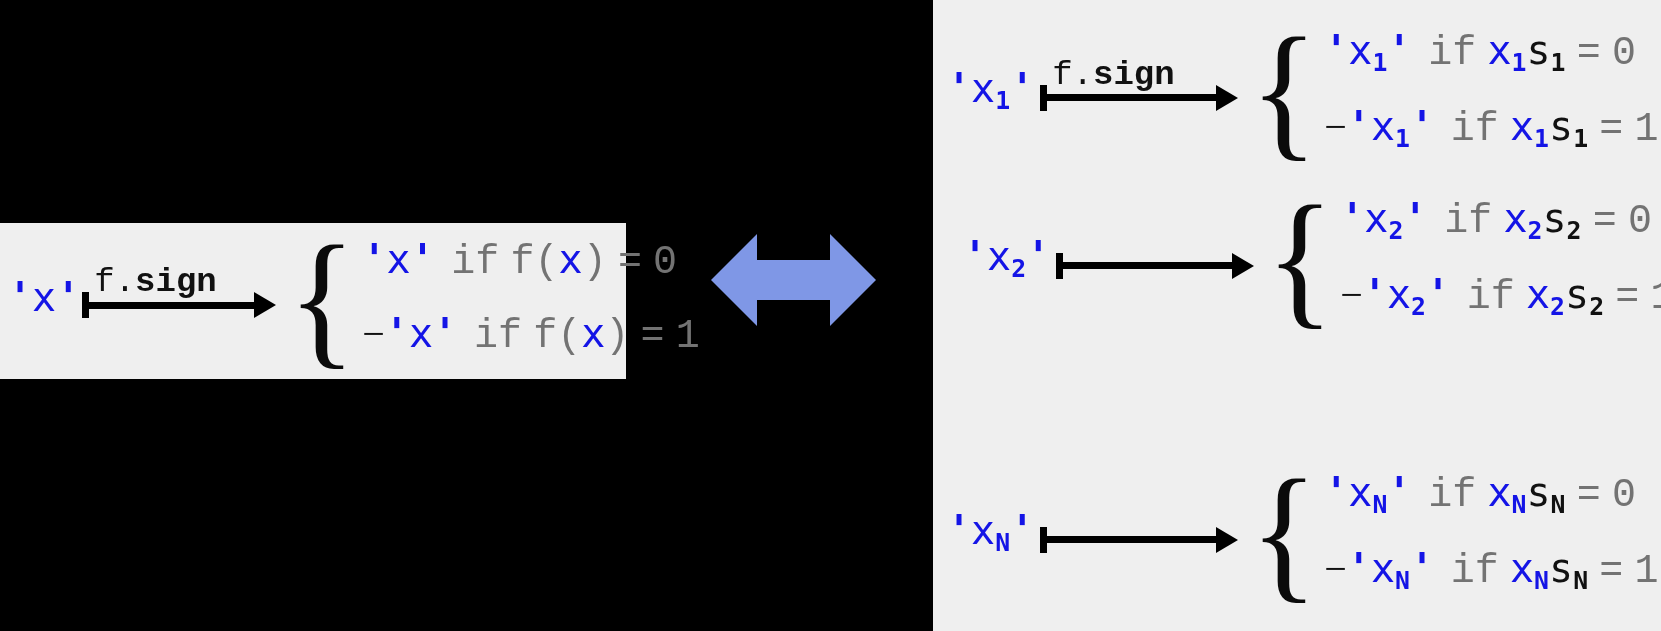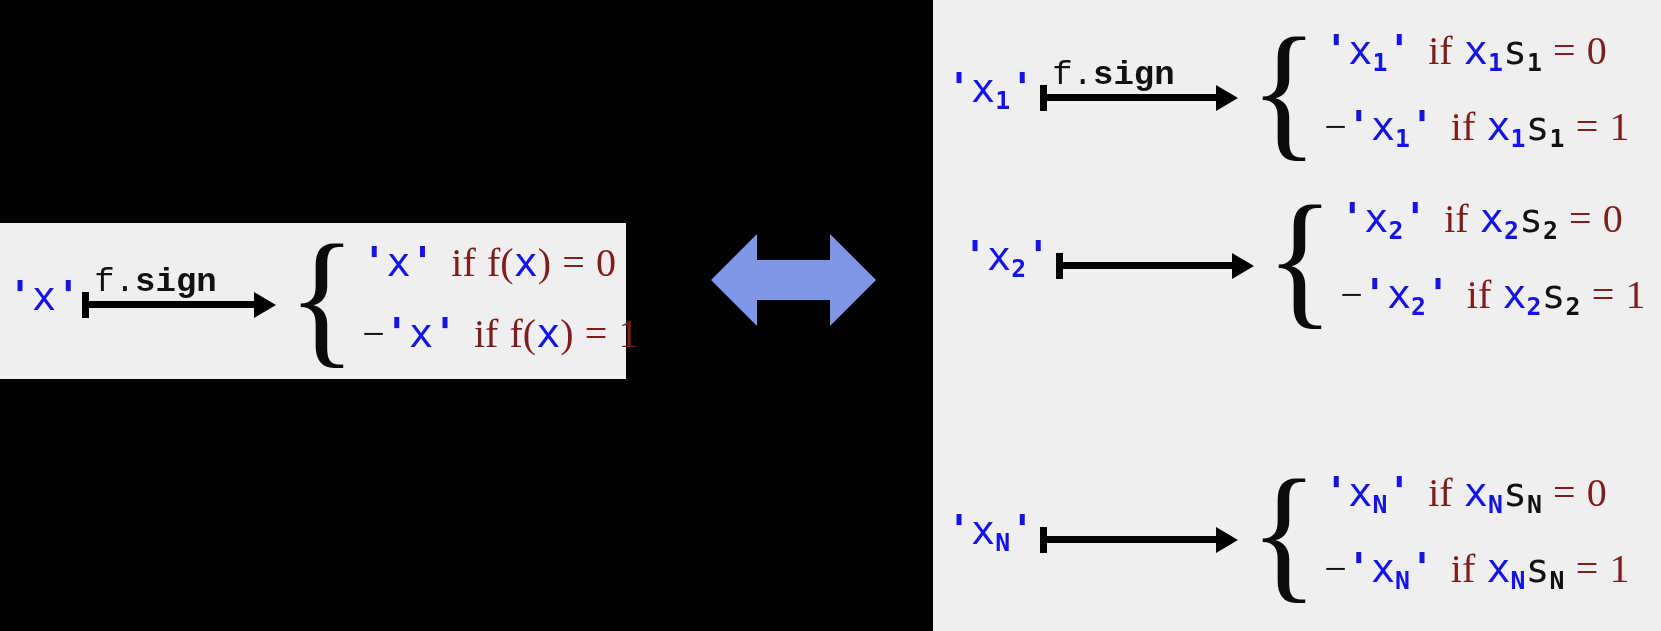--- a/index.html
+++ b/index.html
@@ -56,22 +56,22 @@
     font-weight: bold;
     letter-spacing: 0;
   }
   .sub-blue { color: #1414e6; }
   .quote {
     font-family: "DejaVu Sans Mono", monospace;
     color: #1414e6;
     font-weight: bold;
   }
   .if-word {
-    font-family: Liberation Serif, serif;
-    color: #7f1d1d;
+    font-family: Liberation Mono, monospace;
+    color: #737373;
   }
 
   
   .map-row {
     position: absolute;
     display: flex;
     align-items: center;
   }
 
   .src-label {

